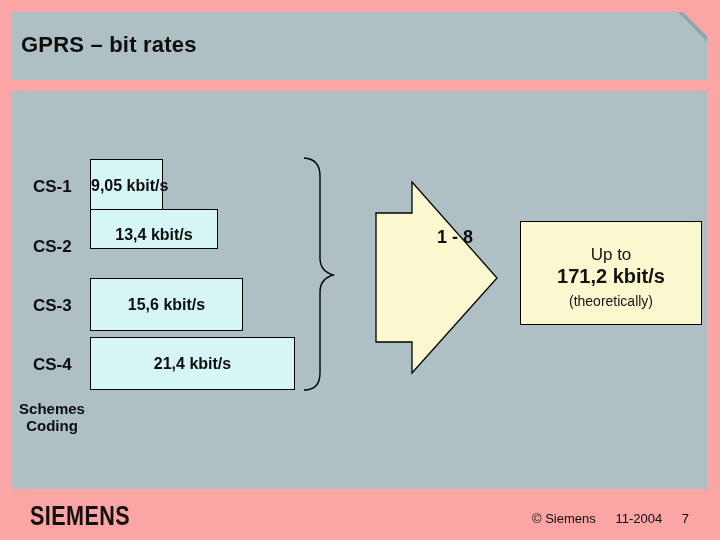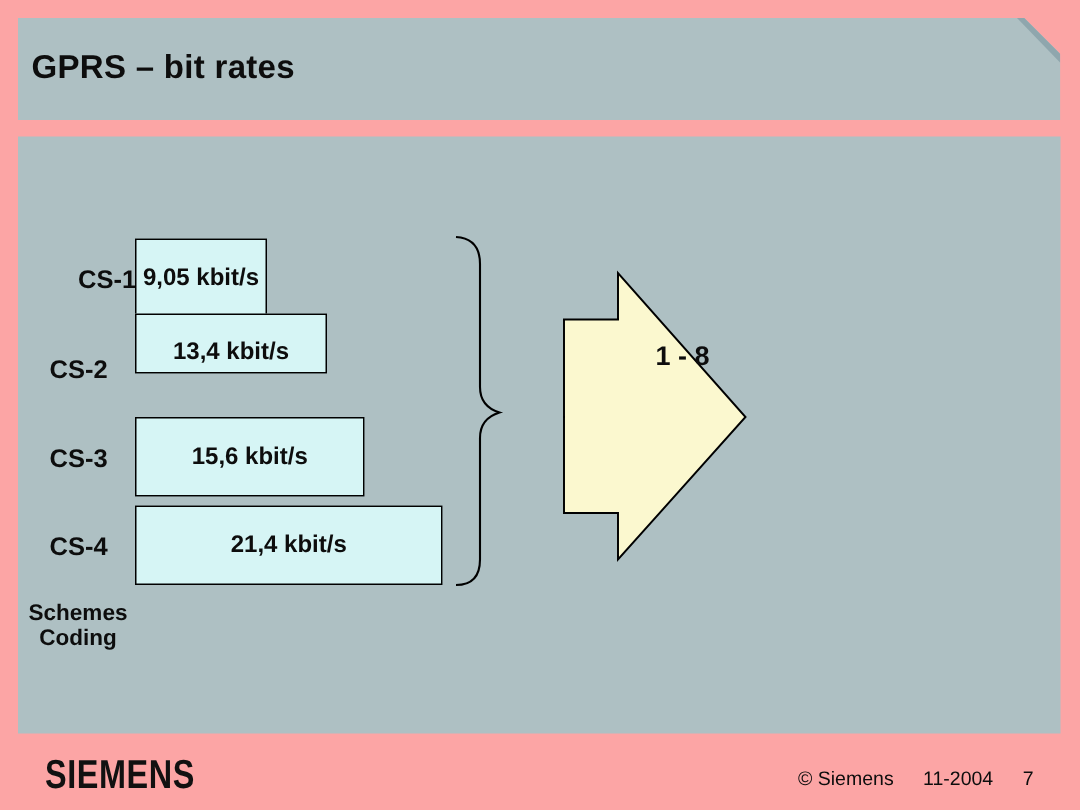--- a/index.html
+++ b/index.html
@@ -61,25 +61,25 @@
     left: 90px;
     background: var(--cyan, #d6f5f5);
     border: 1px solid #000;
     box-sizing: border-box;
     font-size: 16px;
     font-weight: bold;
     color: #0d0d0d;
     text-align: center;
     white-space: nowrap;
   }
-  .lab-1 { top: 177px; margin-left: 19px; }
+  .lab-1 { top: 177px; }
   .lab-2 { top: 237px; }
   .lab-3 { top: 296px; }
   .lab-4 { top: 355px; }
-  .box-1 { top: 159px; width: 88px;  height: 53px; line-height: 51px; }
+  .box-1 { top: 159px; width: 73px;  height: 53px; line-height: 51px; }
   .box-2 { top: 209px; width: 128px; height: 40px; line-height: 50px; }
   .box-3 { top: 278px; width: 153px; height: 53px; line-height: 51px; }
   .box-4 { top: 337px; width: 205px; height: 53px; line-height: 51px; }
   
   .brace-svg { position: absolute; left: 298px; top: 152px; }
   .arrow-svg { position: absolute; left: 372px; top: 178px; }
   .arrow-label {
     position: absolute;
     left: 405px; top: 227px;
     width: 100px;
@@ -165,20 +165,25 @@
     <path d="M 6 6 Q 22 7 22 24 L 22 106 Q 22 119 35 123 Q 22 127 22 140 L 22 221 Q 22 238 6 238" fill="none" stroke="#000" stroke-width="1.4"></path>
   </svg>
 
   <svg class="arrow-svg" width="130" height="200" viewBox="0 0 130 200">
     <polygon points="4,35 40,35 40,4 125,100 40,195 40,164 4,164" fill="var(--yellow, #fbf8cf)" stroke="#000" stroke-width="1.3"></polygon>
   </svg>
   <div class="arrow-label">
     <div>1 - 8</div>
   </div>
 
+  <div class="result-box">
+    <div class="result-line1">Up to</div>
+    <div class="result-line2">171,2 kbit/s</div>
+    <div class="result-line3">(theoretically)</div>
+  </div>
 
   <div class="coding-label">
     <div>Schemes</div>
     <div>Coding</div>
   </div>
 
   <div class="siemens-logo">SIEMENS</div>
   <div class="footer-meta">
     <span>© Siemens</span>
     <span>11-2004</span>

